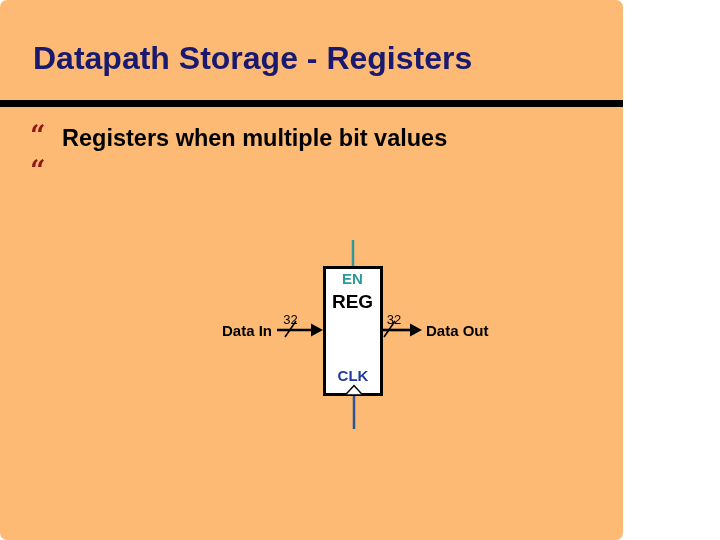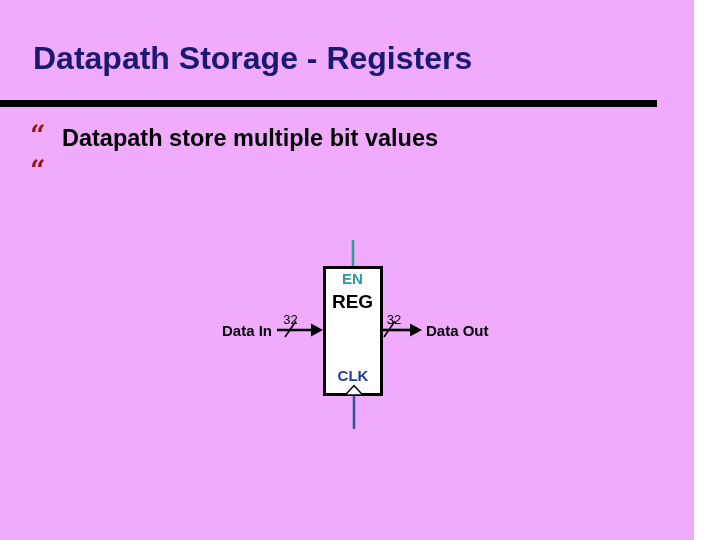--- a/index.html
+++ b/index.html
@@ -1,19 +1,20 @@
 <!DOCTYPE html>
 <html><head>
 <meta charset="utf-8">
 <style>
   html,body{margin:0;padding:0;}
   .slide{
-    position:relative;width:694px;height:540px;
-    background:#f0abfc;overflow:hidden;
+    position:relative;width:623px;height:540px;
+    background:#fdba74;overflow:hidden;
     font-family:"Liberation Sans",sans-serif;
+    border-radius:7px;
   }
   .title{
     position:absolute;left:33px;top:40px;
     font-size:32px;font-weight:bold;color:#191970;
     white-space:nowrap;letter-spacing:0;
   }
   .rule{
     position:absolute;left:0;top:100px;width:657px;height:7px;
     background:#000;
   }
@@ -42,21 +43,21 @@
 
 <div class="slide">
 
   <div class="title">Datapath Storage - Registers</div>
 
   <div class="rule"></div>
 
   <div class="bullets">
     <div class="bullet-row">
       <span class="bullet-marker">“</span>
-      <span class="bullet-text">Datapath store multiple bit values</span>
+      <span class="bullet-text">Registers when multiple bit values</span>
     </div>
     <div class="bullet-row">
       <span class="bullet-marker">“</span>
     </div>
   </div>
 
   <div class="diagram">
     <svg width="300" height="210" viewBox="0 0 300 210">
 
       <line x1="153" y1="10" x2="153" y2="38" stroke="#2d9999" stroke-width="2.5"></line>

